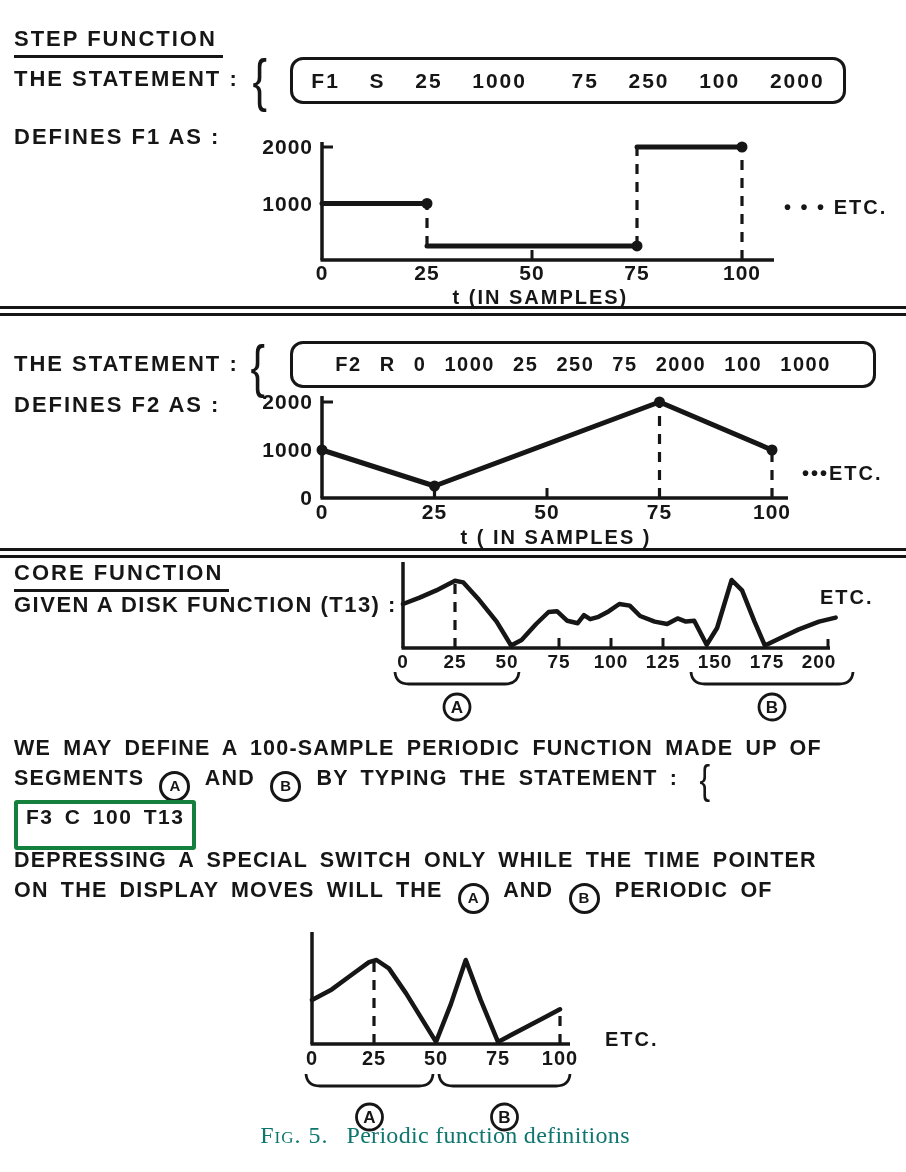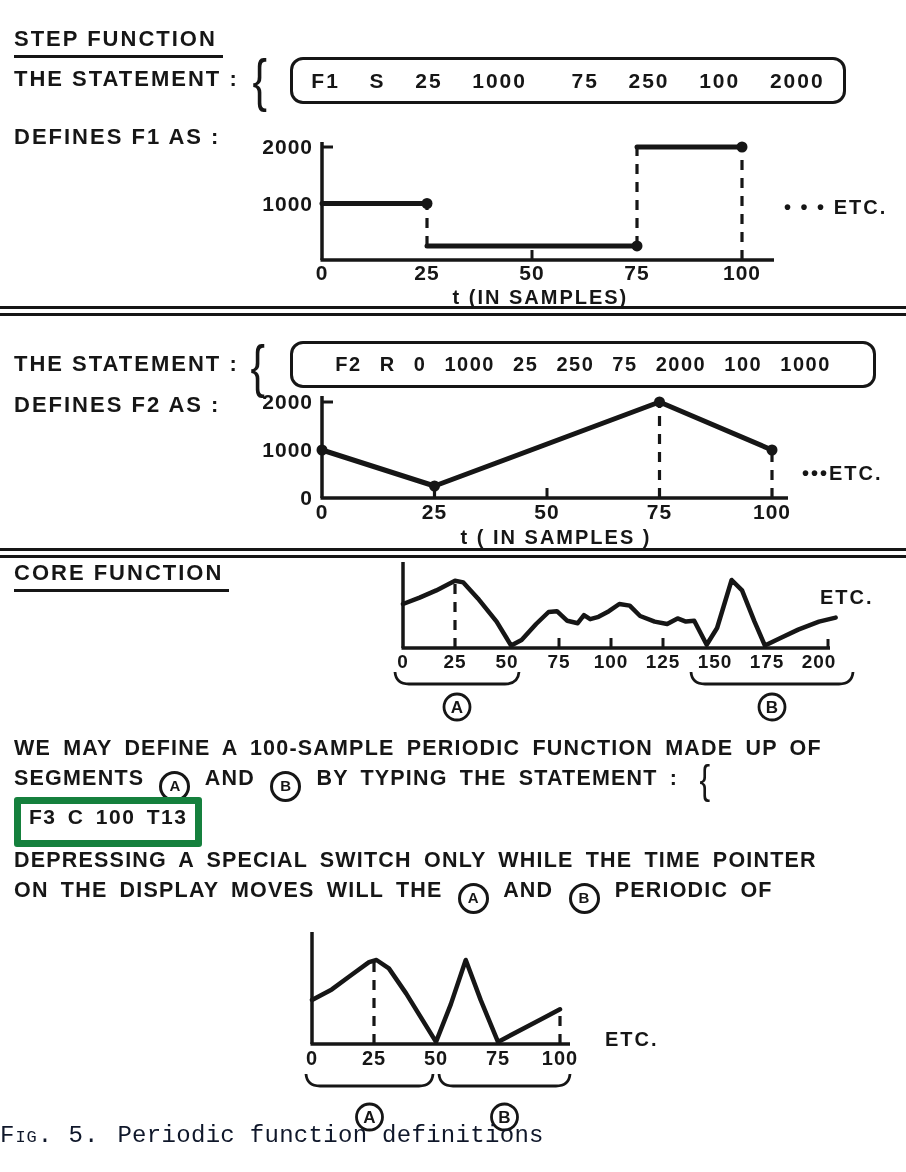--- a/index.html
+++ b/index.html
@@ -28,25 +28,25 @@
         border-top:3.5px solid #161616;border-bottom:3.5px solid #161616;}
   #rule-1{top:306px;} #rule-2{top:548px;}
   .para{position:absolute;left:14px;width:886px;font-size:21.5px;letter-spacing:1.2px;
         word-spacing:5px;line-height:30px;}
   #para-define{top:733px;} #para-switch{top:845px;}
   .circle-letter{display:inline-flex;width:25px;height:25px;border:3px solid #161616;
         border-radius:50%;align-items:center;justify-content:center;font-size:15px;
         letter-spacing:0;word-spacing:0;vertical-align:-6px;margin:0 3px;}
   .inline-brace{font-size:40px;font-weight:400;vertical-align:-9px;margin-left:8px;
         display:inline-block;transform:scaleX(.8);}
-  .inline-box{border:7px solid #15803d;border-radius:3px;padding:1px 8px 12px;
+  .inline-box{border:4px solid #15803d;border-radius:3px;padding:1px 8px 18px;
         font-size:21px;letter-spacing:1.5px;word-spacing:4px;white-space:pre;}
-  .caption{position:absolute;top:1122px;left:0;width:890px;text-align:left;
-        font-family:Liberation Mono, monospace;font-weight:400;font-size:24px;
-        letter-spacing:.3px;color:#0f172a;}
+  .caption{position:absolute;top:1122px;left:0;width:890px;text-align:center;
+        font-family:Liberation Serif, serif;font-weight:400;font-size:24px;
+        letter-spacing:.3px;color:#0f766e;}
   .fig-label{font-variant:small-caps;margin-right:18px;letter-spacing:1px;}
 </style>
 </head>
 <body>
 
 <div id="page">
 
   <div class="sec-heading" id="h-step">STEP FUNCTION</div>
   <span class="stmt-label" id="lab-step">THE STATEMENT :</span>
   <span class="big-brace" id="brace-step">{</span>
@@ -108,20 +108,21 @@
       <text x="67" y="117" fill="#161616" font-family="Liberation Sans, sans-serif" font-weight="700" text-anchor="end" font-size="21" letter-spacing="1px">0</text>
       <text x="67" y="69" fill="#161616" font-family="Liberation Sans, sans-serif" font-weight="700" text-anchor="end" font-size="21" letter-spacing="1px">1000</text>
       <text x="67" y="21" fill="#161616" font-family="Liberation Sans, sans-serif" font-weight="700" text-anchor="end" font-size="21" letter-spacing="1px">2000</text>
       <text x="310" y="156" fill="#161616" font-family="Liberation Sans, sans-serif" font-weight="700" text-anchor="middle" font-size="20" letter-spacing="2px">t ( IN SAMPLES )</text>
       <text x="556" y="92" fill="#161616" font-family="Liberation Sans, sans-serif" font-weight="700" font-size="20" letter-spacing="2px">•••ETC.</text>
     </svg>
 
   <div class="double-rule" id="rule-2"></div>
 
   <div class="sec-heading" id="h-core">CORE FUNCTION</div>
+  <div class="given">GIVEN A DISK FUNCTION (T13) :</div>
   <svg class="chart" id="svg-disk" width="516" height="170">
       <line x1="13" y1="4" x2="13" y2="90" stroke="#161616" stroke-width="3.5"></line>
       <line x1="11.5" y1="90" x2="440" y2="90" stroke="#161616" stroke-width="3.5"></line>
       <line x1="438" y1="90" x2="438" y2="81" stroke="#161616" stroke-width="3"></line>
       <line x1="169" y1="89" x2="169" y2="80" stroke="#161616" stroke-width="3"></line>
       <line x1="221" y1="89" x2="221" y2="80" stroke="#161616" stroke-width="3"></line>
       <line x1="273" y1="89" x2="273" y2="80" stroke="#161616" stroke-width="3"></line>
       <line x1="65" y1="90" x2="65" y2="22.799999999999997" stroke="#161616" stroke-width="3.2" stroke-dasharray="10 8"></line>
       <polyline points="13,46 29.64,39.6 46.28,32.400000000000006 65,22.799999999999997 73.32,24.400000000000006 87.88,40.4 106.60000000000001,63.599999999999994 121.16,87.6 131.56,82 146.12,66 158.6,54 166.92000000000002,53.199999999999996 177.32,62.8 187.72,65.2 193.96,57.2 200.20000000000002,61.2 208.52,58.8 218.92000000000002,53.199999999999996 229.32,46 239.72,47.599999999999994 250.12,58 264.68,63.599999999999994 277.16,66 287.56,60.4 295.88,63.599999999999994 304.2,62.8 316.68,86.8 327.08,70 341.64,22 352.04,32.400000000000006 364.52000000000004,63.599999999999994 374.92,87.6 389.48,80.4 408.2,71.6 429,63.599999999999994 445.64,59.6" fill="none" stroke="#161616" stroke-width="4.5" stroke-linejoin="round" stroke-linecap="round"></polyline>
       <text x="13" y="110" fill="#161616" font-family="Liberation Sans, sans-serif" font-weight="700" text-anchor="middle" font-size="19" letter-spacing="1px">0</text>

